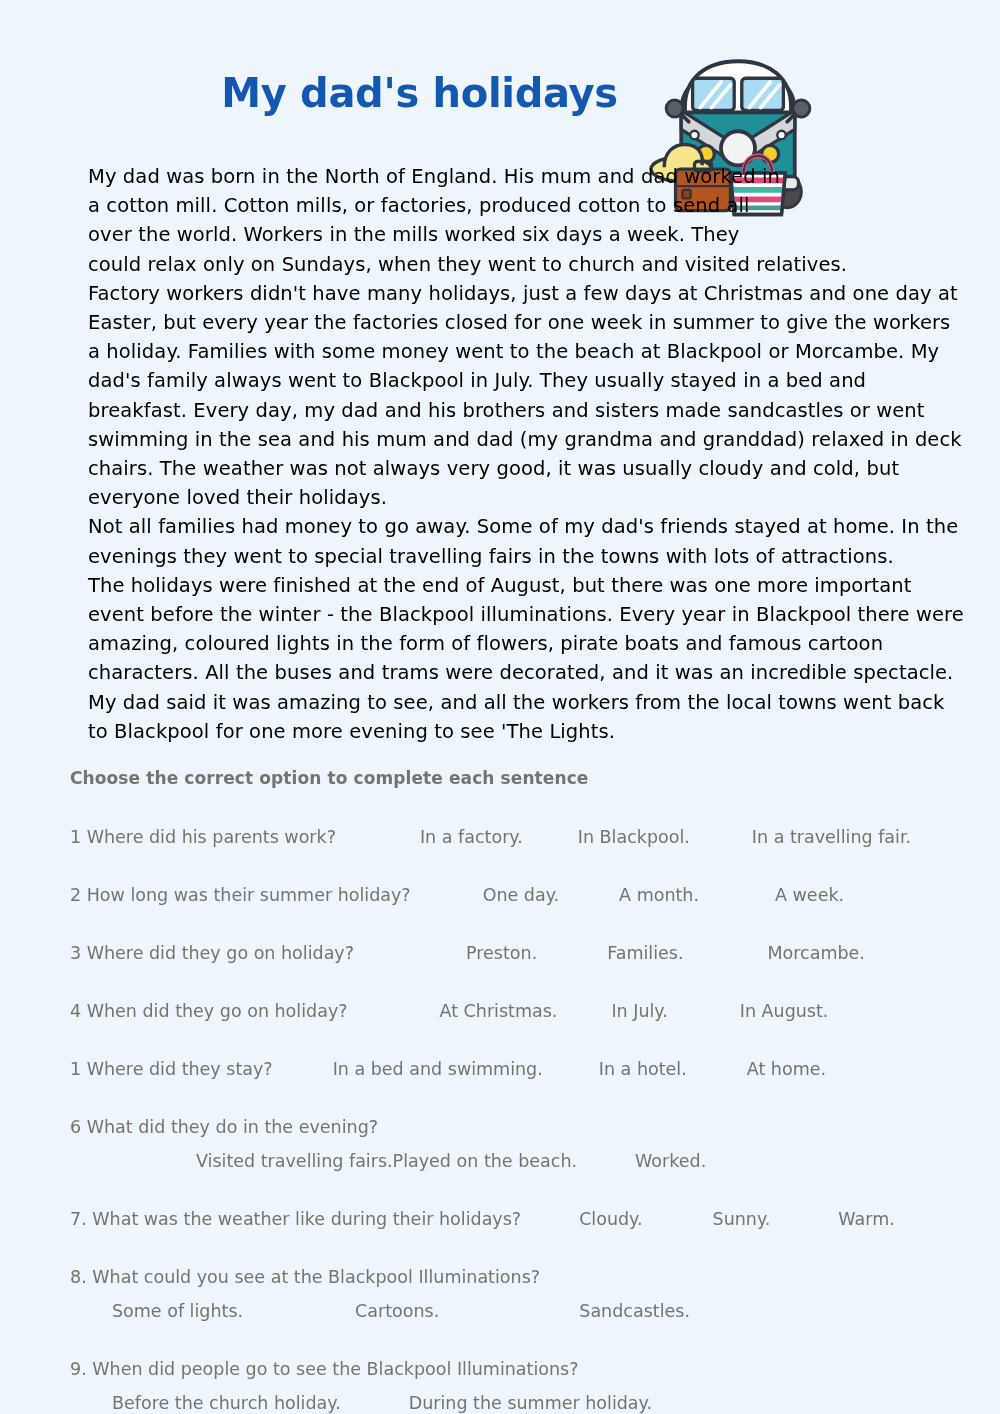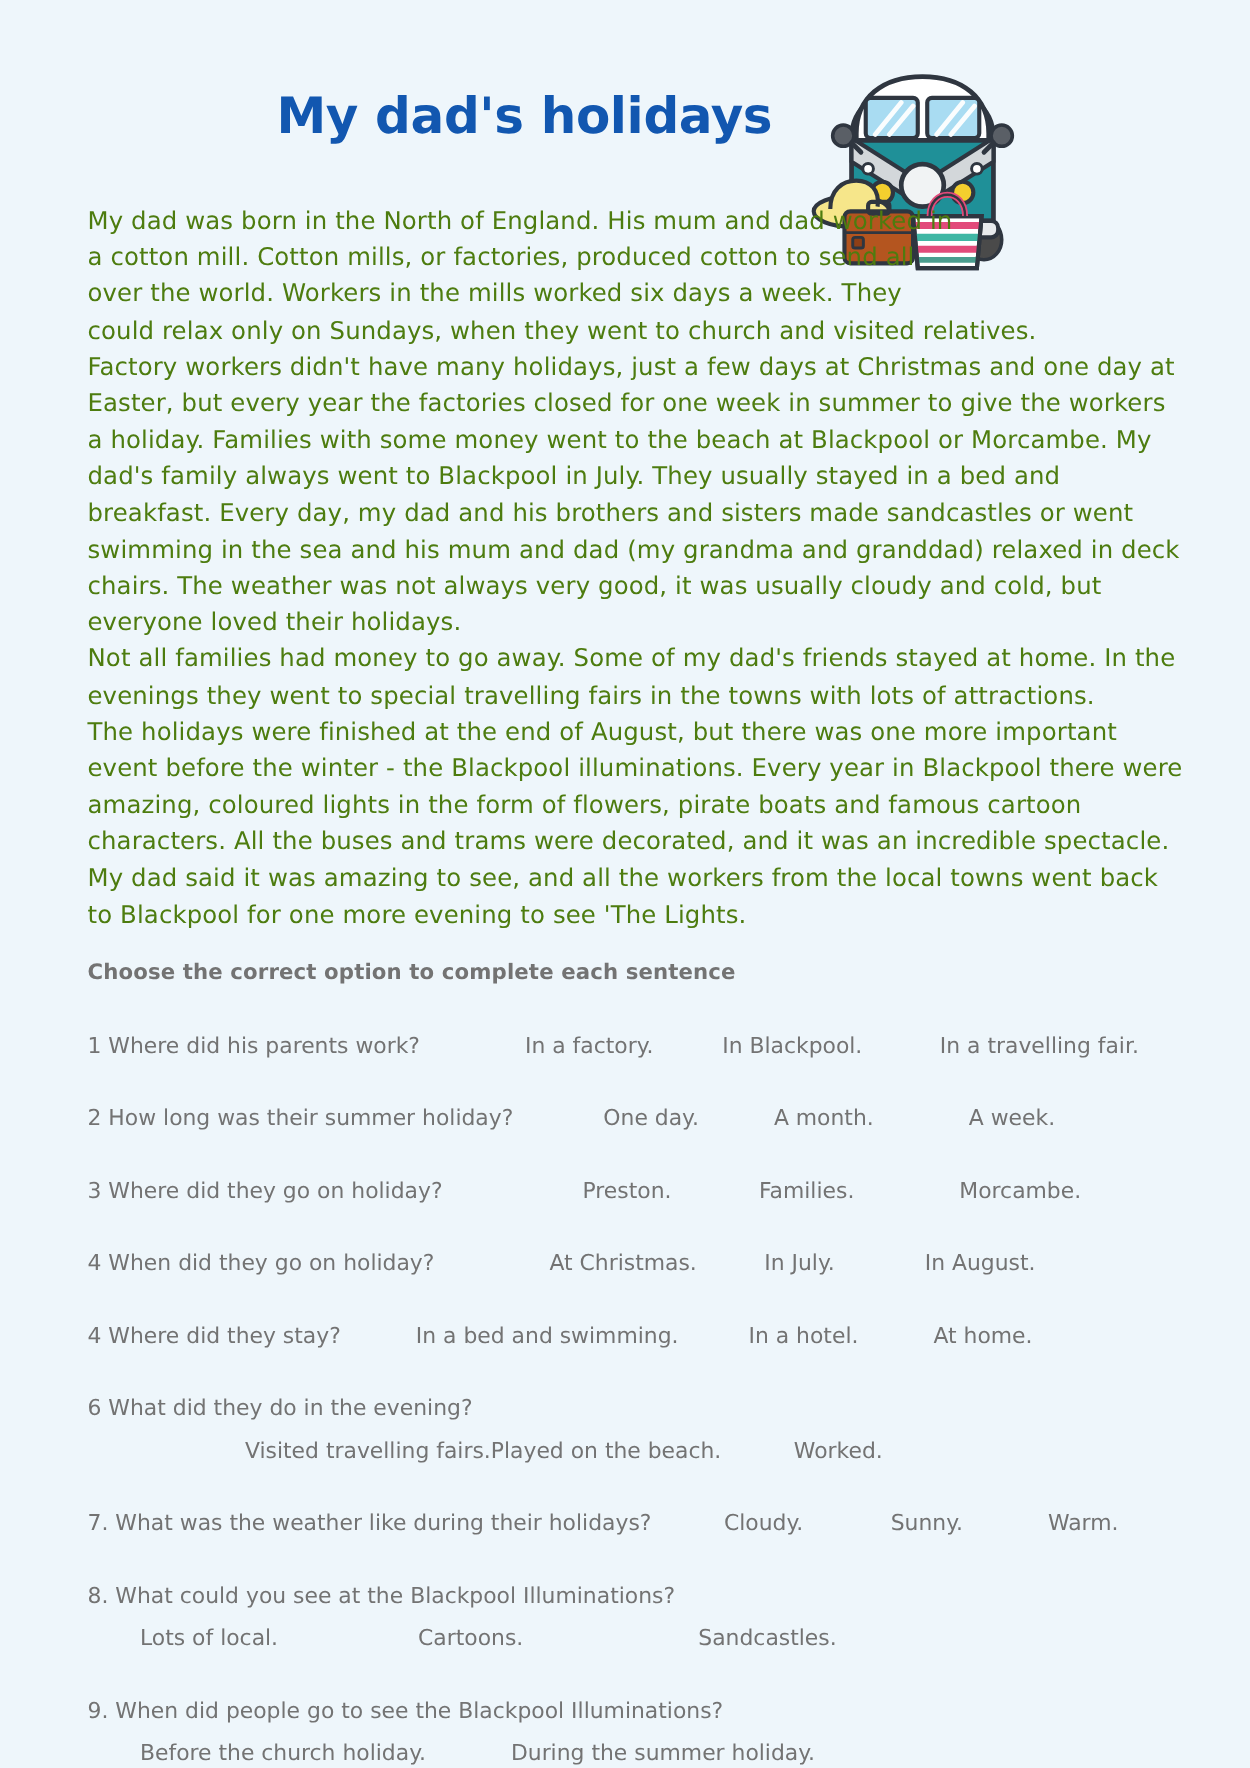--- a/index.html
+++ b/index.html
@@ -43,26 +43,26 @@
     position: absolute;
     right: 6px;
     top: 8px;
     width: 190px;
     height: 175px;
   }
 
   
   .passage {
     position: absolute;
-    left: 70px;
+    left: 88px;
     top: 122px;
     width: 880px;
     font-size: 19.5px;
     line-height: 29.2px;
-    color: #4d7c0f;
+    color: #000000;
     font-family: "DejaVu Sans", sans-serif;
     letter-spacing: 0.1px;
   }
   .passage p {
     margin: 0;
   }
   
   .float-spacer {
     float: right;
     width: 180px;
@@ -250,21 +250,21 @@
         <div class="q-block">
           <div class="q-row">
             <span class="q-text">4 When did they go on holiday?</span>
             <span class="opt" style="margin-left: 92px;">At Christmas.</span>
             <span class="opt" style="margin-left: 54px;">In July.</span>
             <span class="opt" style="margin-left: 72px;">In August.</span>
           </div>
         </div>
         <div class="q-block">
           <div class="q-row">
-            <span class="q-text">4 Where did they stay?</span>
+            <span class="q-text">1 Where did they stay?</span>
             <span class="opt" style="margin-left: 60px;">In a bed and swimming.</span>
             <span class="opt" style="margin-left: 56px;">In a hotel.</span>
             <span class="opt" style="margin-left: 60px;">At home.</span>
           </div>
         </div>
         <div class="q-block">
           <div class="q-row">
             <span class="q-text">6 What did they do in the evening?</span>
           </div>
           <div class="opt-row">
@@ -279,21 +279,21 @@
             <span class="opt" style="margin-left: 58px;">Cloudy.</span>
             <span class="opt" style="margin-left: 70px;">Sunny.</span>
             <span class="opt" style="margin-left: 68px;">Warm.</span>
           </div>
         </div>
         <div class="q-block">
           <div class="q-row">
             <span class="q-text">8. What could you see at the Blackpool Illuminations?</span>
           </div>
           <div class="opt-row">
-            <span class="opt" style="margin-left: 0px;">Lots of local.</span>
+            <span class="opt" style="margin-left: 0px;">Some of lights.</span>
             <span class="opt" style="margin-left: 112px;">Cartoons.</span>
             <span class="opt" style="margin-left: 140px;">Sandcastles.</span>
           </div>
         </div>
         <div class="q-block">
           <div class="q-row">
             <span class="q-text">9. When did people go to see the Blackpool Illuminations?</span>
           </div>
           <div class="opt-row">
             <span class="opt" style="margin-left: 0px;">Before the church holiday.</span>

